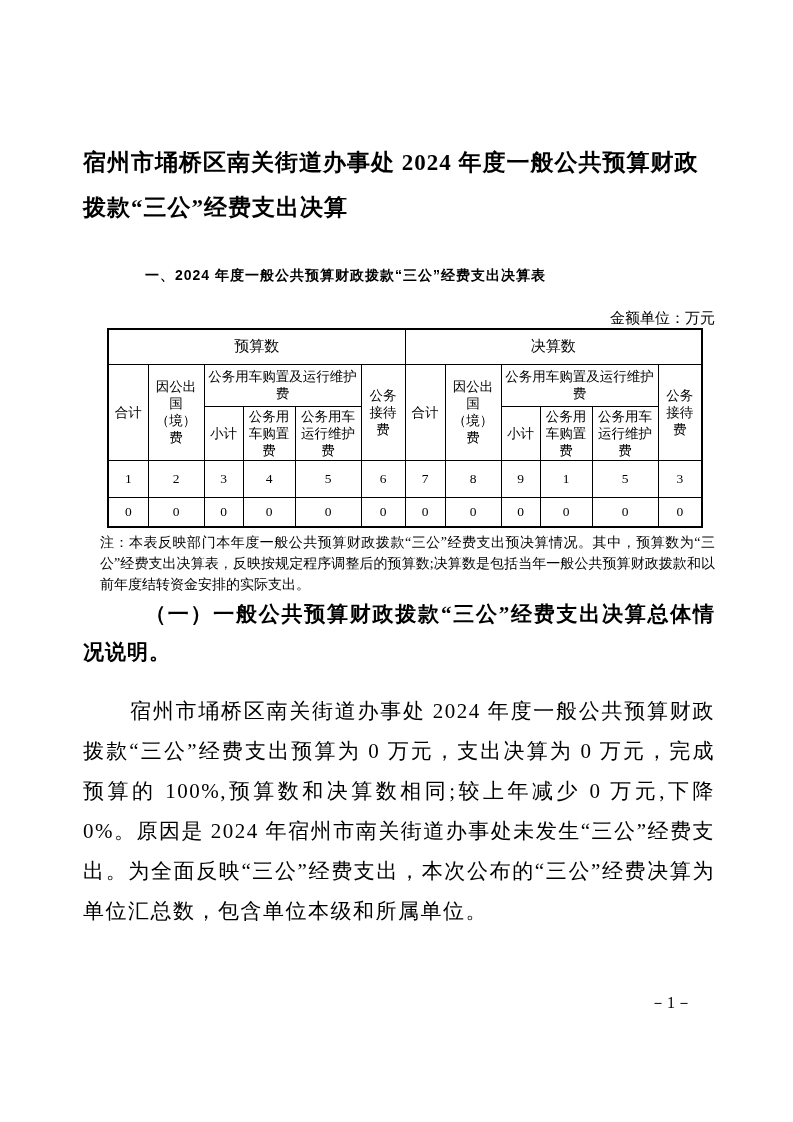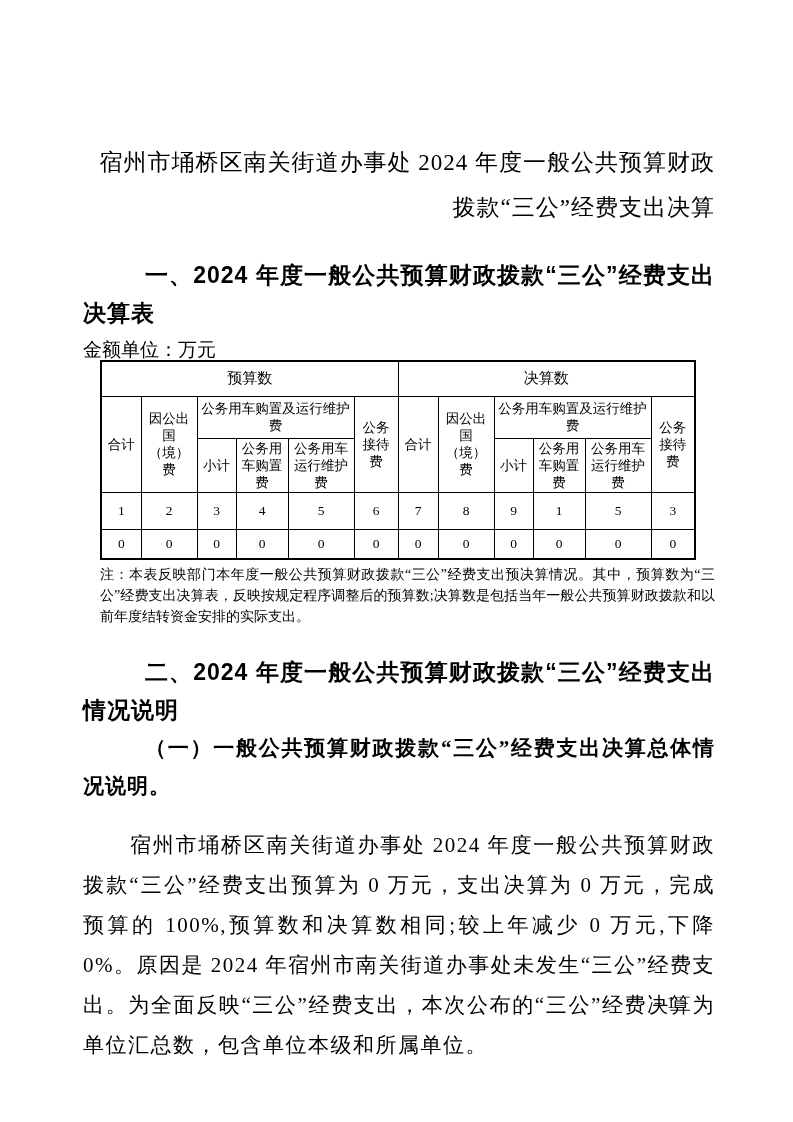--- a/index.html
+++ b/index.html
@@ -5,47 +5,47 @@
   html,body{margin:0;padding:0;background:#ffffff;}
   .page{
     position:relative;
     width:793px;height:1122px;
     background:#ffffff;color:#000;
     font-family:"Liberation Serif", serif;
     overflow:hidden;
   }
   .content{padding:140px 78px 0 83px;}
   .doc-title{
-    font-weight:normal;
+    font-weight:bold;
     font-size:23px;
     line-height:45px;
-    text-align:right;
+    text-align:left;
     letter-spacing:1px;
   }
   .h1{
     margin-top:26px;
     font-family:"Liberation Sans", sans-serif;
     font-weight:bold;
-    font-size:23px;
+    font-size:14px;
     line-height:38px;
     text-indent:62px;
     text-align:justify;
     letter-spacing:1px;
   }
   .unit-note{
-    text-align:left;
-    font-size:19px;
+    text-align:right;
+    font-size:15px;
     line-height:20px;
-    margin-top:8px;
+    margin-top:14px;
   }
   table.sg{
     border-collapse:collapse;
     table-layout:fixed;
     width:594px;
-    margin-left:17px;
+    margin-left:24px;
     border:2px solid #000;
     padding-left:43px;
   }
   table.sg td{
     border:1px solid #000;
     text-align:center;
     vertical-align:middle;
     font-size:13.5px;
     line-height:17px;
     padding:1px 2px;
@@ -166,21 +166,20 @@
         <td>0</td>
         <td>0</td>
         <td>0</td>
         <td>0</td>
       </tr>
     </tbody>
       </table>
 
     <div class="table-note">注：本表反映部门本年度一般公共预算财政拨款“三公”经费支出预决算情况。其中，预算数为“三公”经费支出决算表，反映按规定程序调整后的预算数;决算数是包括当年一般公共预算财政拨款和以前年度结转资金安排的实际支出。</div>
 
-    <div class="h1">二、2024 年度一般公共预算财政拨款“三公”经费支出情况说明</div>
 
     <div class="h2">（一）一般公共预算财政拨款“三公”经费支出决算总体情况说明。</div>
 
     <p class="para">宿州市埇桥区南关街道办事处 2024 年度一般公共预算财政拨款“三公”经费支出预算为 0 万元，支出决算为 0 万元，完成预算的 100%,预算数和决算数相同;较上年减少 0 万元,下降 0%。原因是 2024 年宿州市南关街道办事处未发生“三公”经费支出。为全面反映“三公”经费支出，本次公布的“三公”经费决算为单位汇总数，包含单位本级和所属单位。</p>
 
   </div>
 
   <div class="page-num">－1－</div>
 </div>
 

